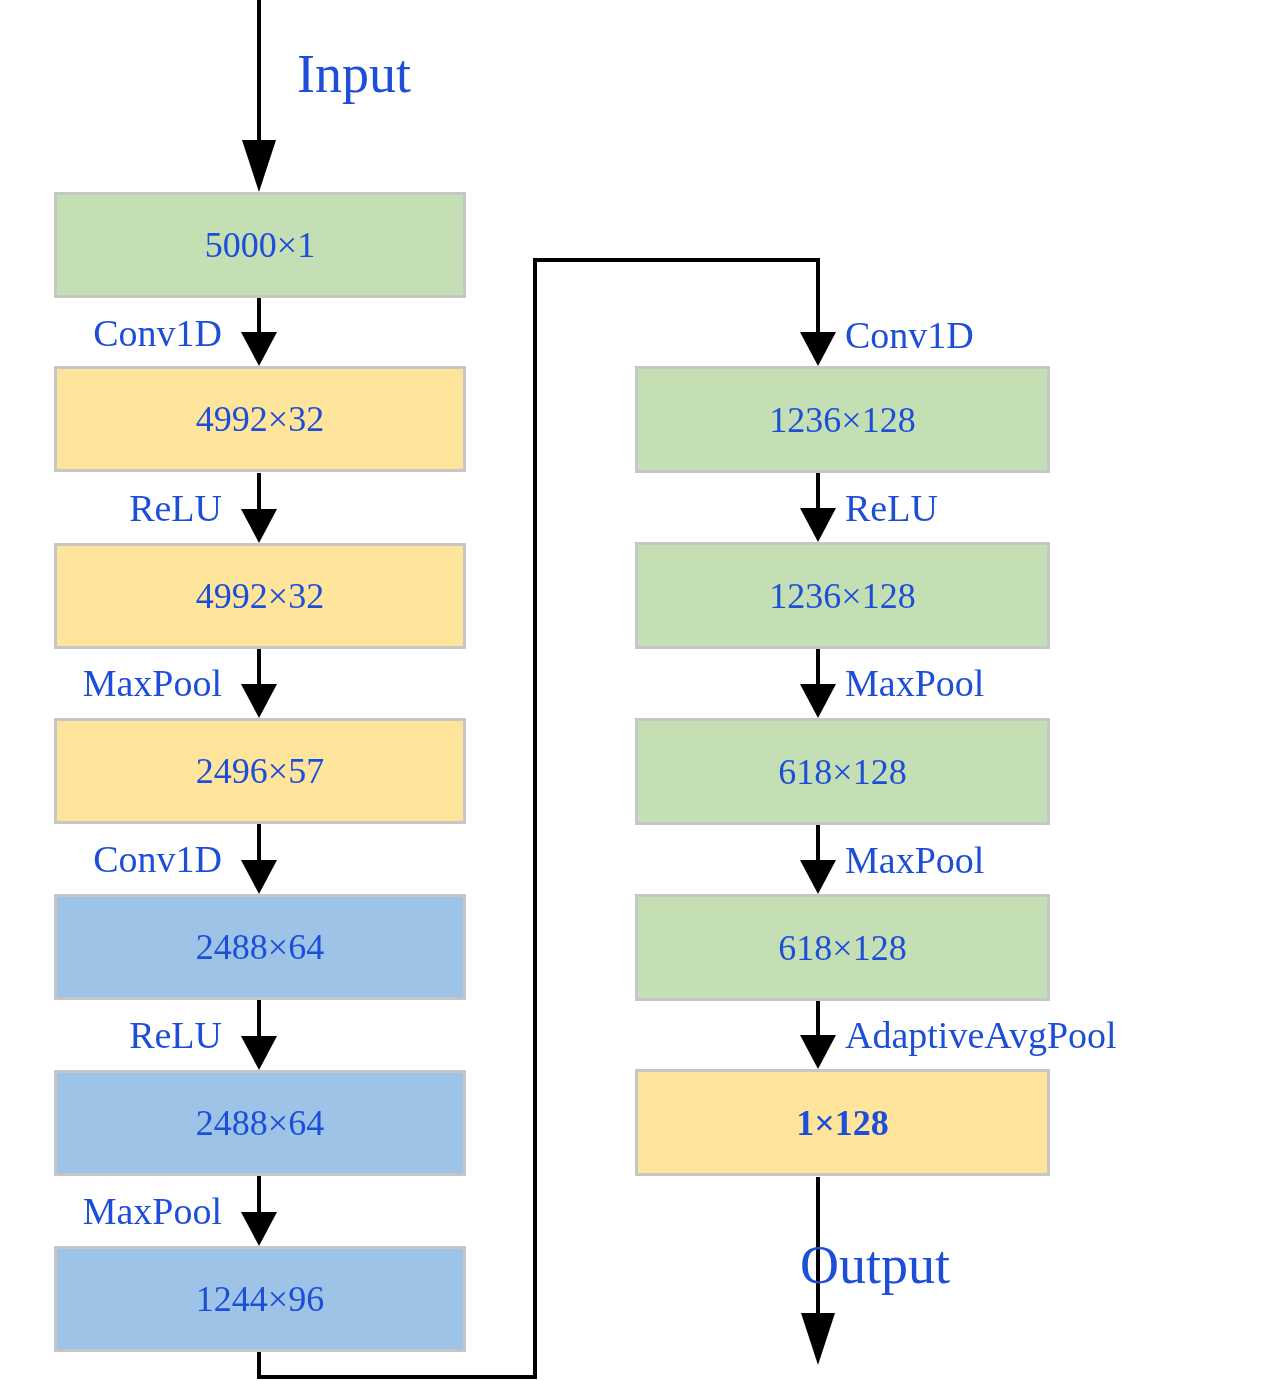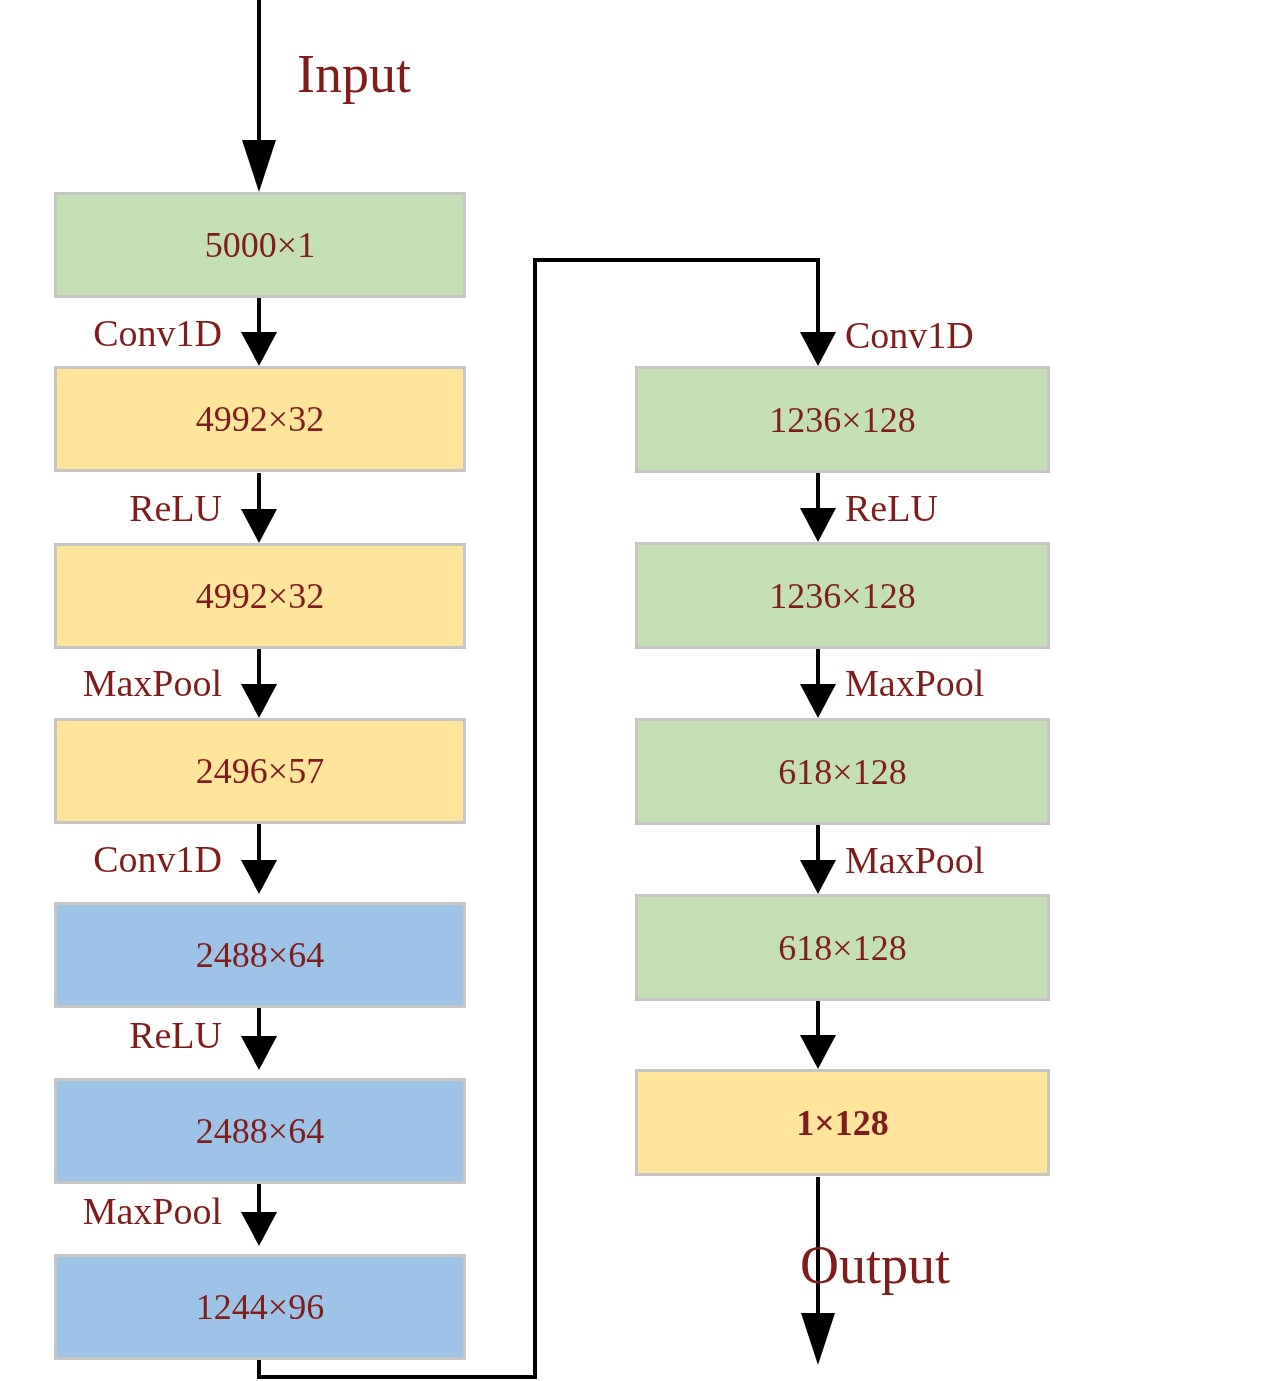--- a/index.html
+++ b/index.html
@@ -1,30 +1,30 @@
 <!DOCTYPE html>
 <html><head>
 <meta charset="utf-8">
 <style>
   html,body{margin:0;padding:0;background:#ffffff;}
   .canvas{
     position:relative;width:1280px;height:1381px;background:#ffffff;
-    font-family:"Liberation Serif","DejaVu Serif",serif;color:#7f1d1d;overflow:hidden;
+    font-family:"Liberation Serif","DejaVu Serif",serif;color:#1d4ed8;overflow:hidden;
   }
   svg.wires{position:absolute;left:0;top:0;width:1280px;height:1381px;}
   .box{
     position:absolute;box-sizing:border-box;border:3px solid #c6c6c6;
     display:flex;align-items:center;justify-content:center;
     font-size:36px;line-height:1;white-space:nowrap;
   }
   .box.lcol{left:54px;width:412px;height:106px;}
   .box.rcol{left:635px;width:415px;height:107px;}
   .box.green{background:#c5dfb4;}
   .box.yellow{background:#ffe49c;}
-  .box.blue{background:#9dc3e6;margin-top:8px;}
+  .box.blue{background:#9dc3e6;}
   .edge-label{
     position:absolute;font-size:38px;line-height:60px;height:60px;white-space:nowrap;
   }
   .edge-label.lcol{right:1058px;text-align:right;} 
   .edge-label.rcol{left:845px;text-align:left;}
   .io-label{position:absolute;font-size:54px;line-height:60px;height:60px;white-space:nowrap;}
 </style>
 </head>
 <body>
 
@@ -90,14 +90,15 @@
   <div class="box rcol green" style="top:366px;">1236×128</div>
   <div class="box rcol green" style="top:542px;">1236×128</div>
   <div class="box rcol green" style="top:718px;">618×128</div>
   <div class="box rcol green" style="top:894px;">618×128</div>
   <div class="box rcol yellow" style="top:1069px;font-weight:bold;">1×128</div>
 
   <div class="edge-label rcol" style="top:305px;">Conv1D</div>
   <div class="edge-label rcol" style="top:478px;">ReLU</div>
   <div class="edge-label rcol" style="top:653px;">MaxPool</div>
   <div class="edge-label rcol" style="top:830px;">MaxPool</div>
+  <div class="edge-label rcol" style="top:1005px;">AdaptiveAvgPool</div>
 
 </div>
 
 </body></html>

